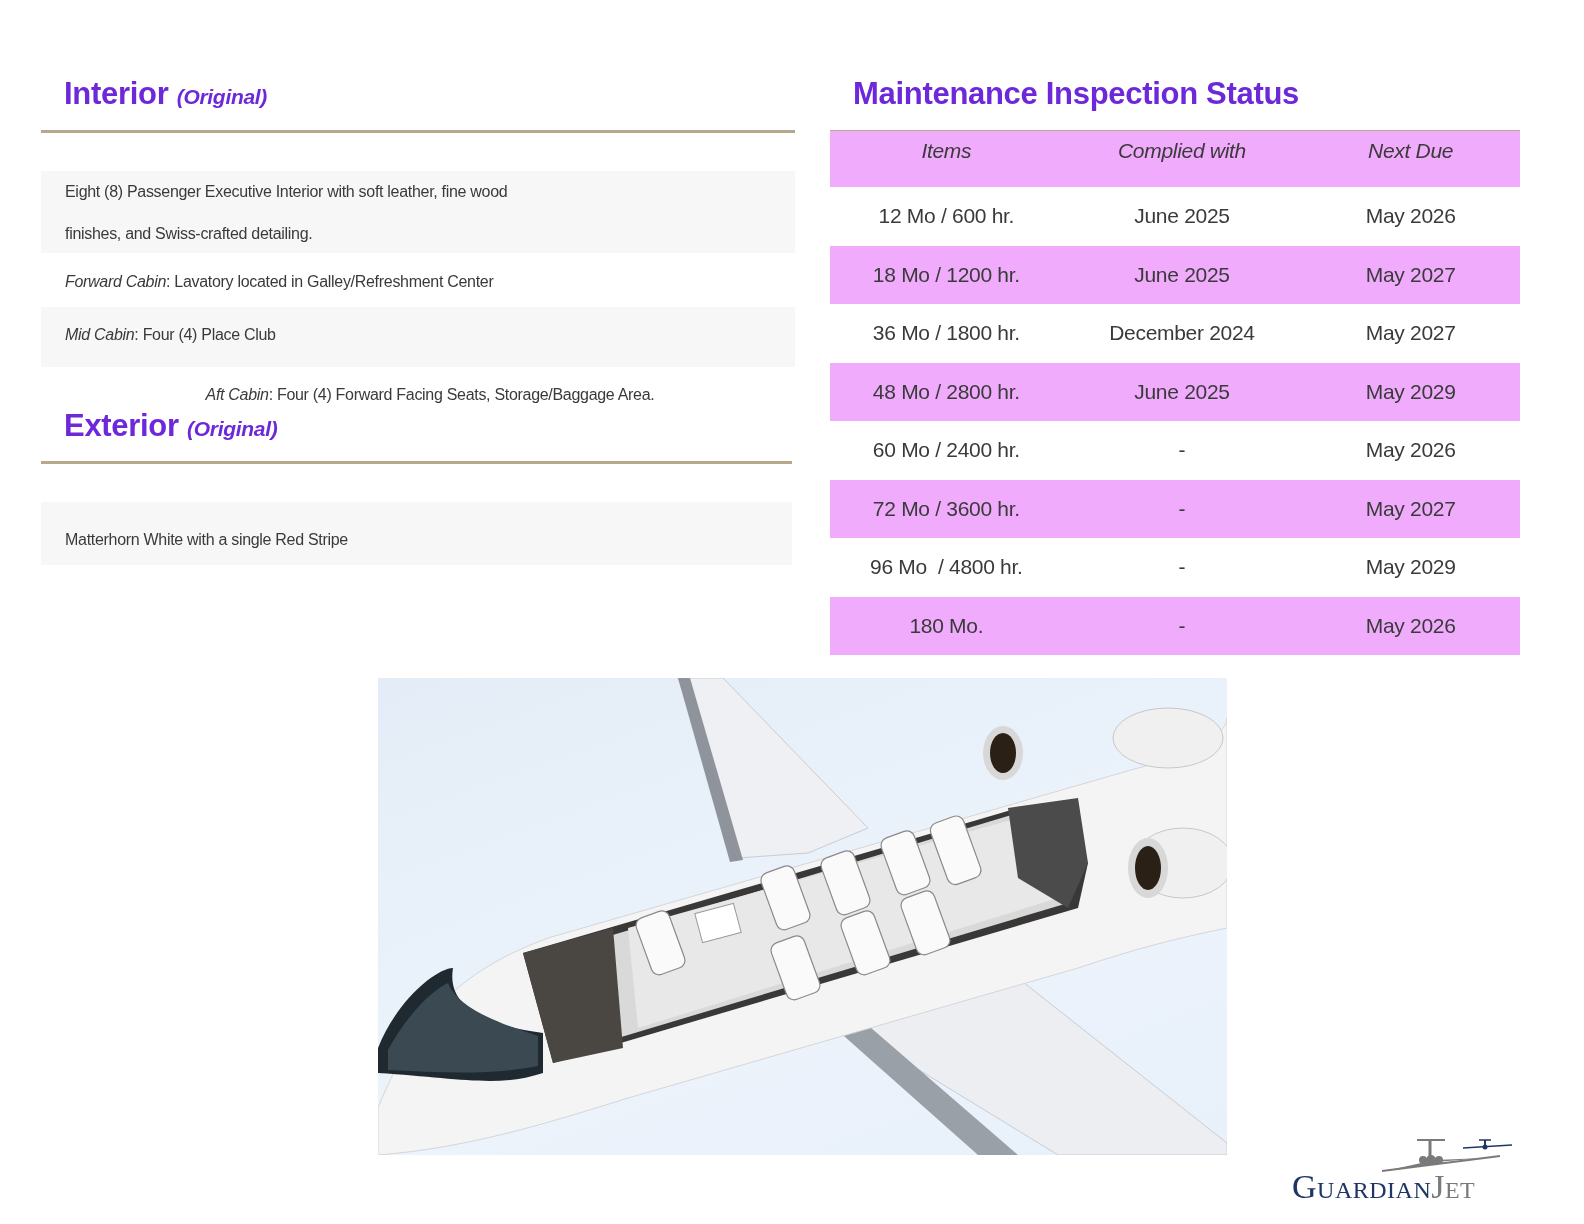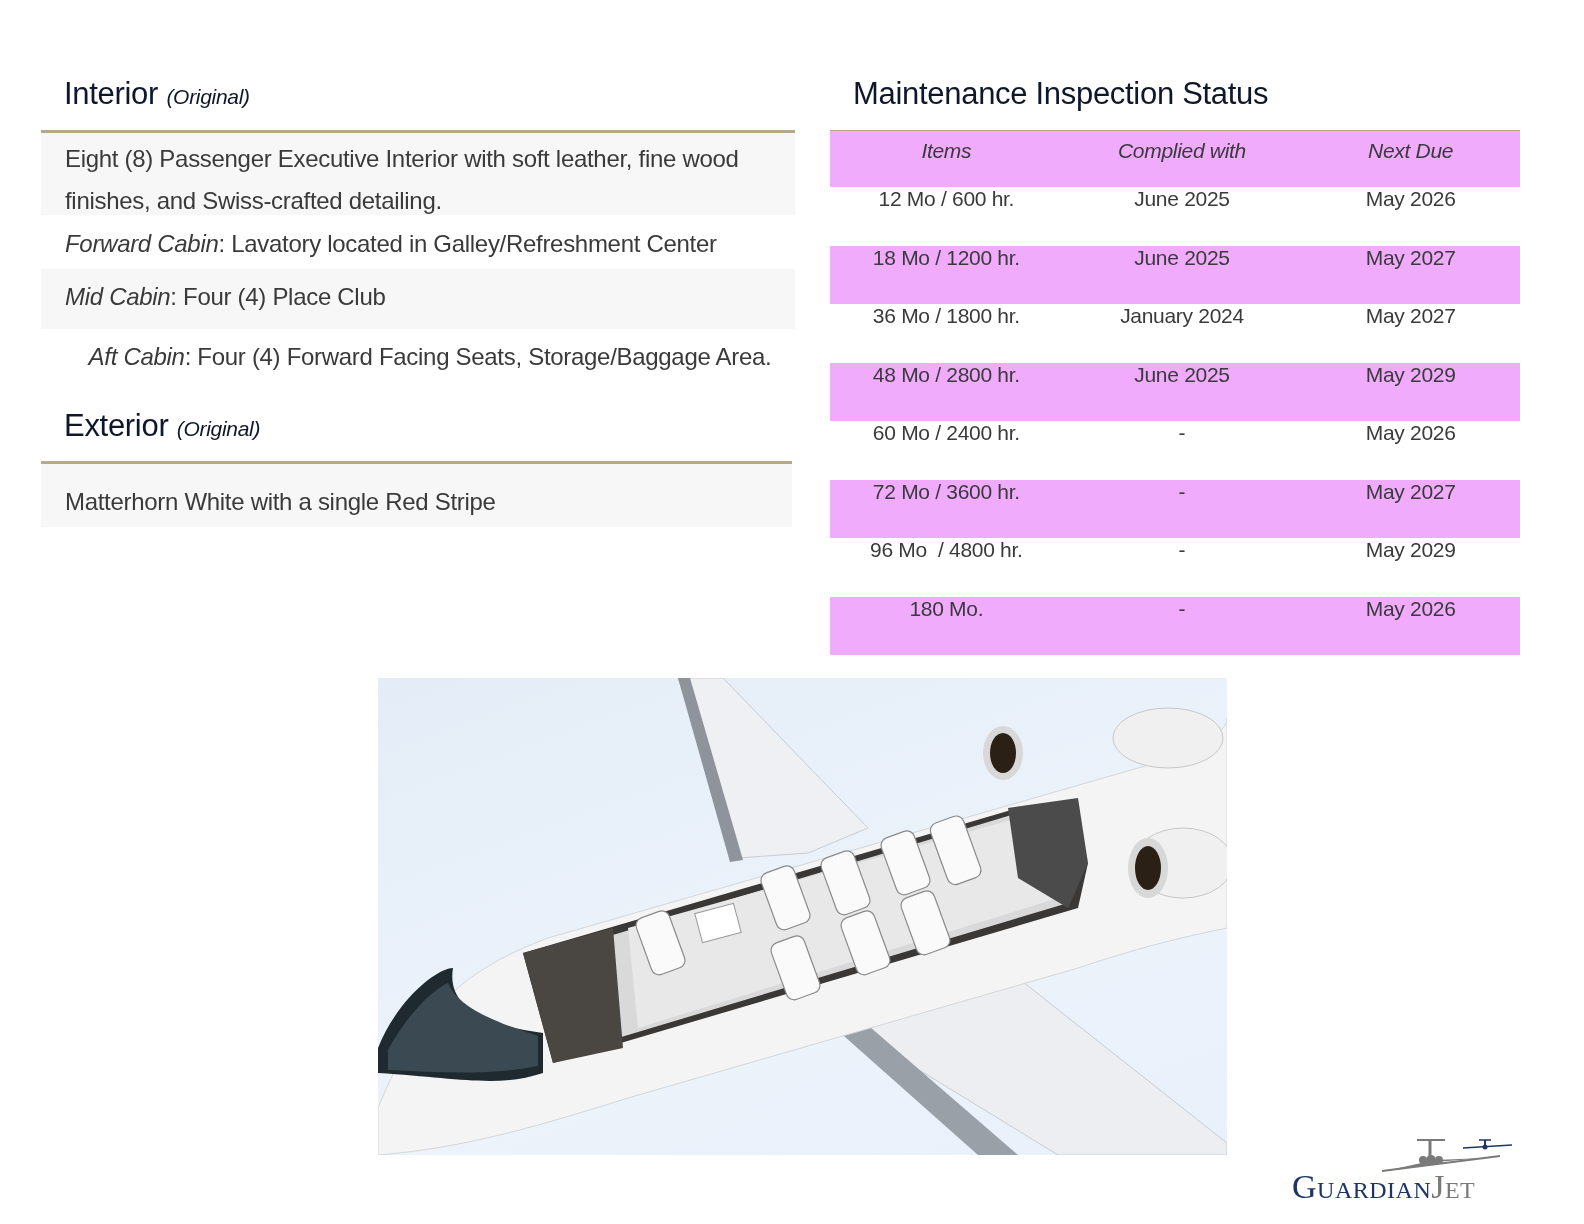--- a/index.html
+++ b/index.html
@@ -1,31 +1,31 @@
 <!DOCTYPE html>
 <html><head>
 <meta charset="utf-8">
 <style>
   html, body { margin: 0; padding: 0; background: #ffffff; }
   body { width: 1584px; height: 1224px; position: relative; overflow: hidden;
          font-family: "Liberation Sans", "DejaVu Sans", sans-serif; color: #333333; }
 
-  .section-title { position: absolute; font-size: 31px; font-weight: 400; color: #0f172a;
+  .section-title { position: absolute; font-size: 31px; font-weight: 700; color: #6d28d9;
                    letter-spacing: -0.3px; white-space: nowrap; }
   .section-title .sub { font-size: 21px; font-style: italic; letter-spacing: -0.3px; }
   .rule { position: absolute; height: 3px; background: #b8a88a; }
 
-  .row { position: absolute; font-size: 24px; color: #3a3a3a; letter-spacing: -0.3px;
-         box-sizing: border-box; padding-left: 24px; }
+  .row { position: absolute; font-size: 16px; color: #3a3a3a; letter-spacing: -0.3px;
+         box-sizing: border-box; padding-left: 24px; margin-top: 38px; }
   .row.shade { background: #f7f7f7; }
   .row .em { font-style: italic; }
 
   
   .tbl { position: absolute; left: 835px; top: 131px; width: 694px; }
-  .tbl .tr { display: flex; height: 58.5px; align-items: flex-start; }
+  .tbl .tr { display: flex; height: 58.5px; align-items: center; }
   .tbl .tr.shade { background: #f0abfc; }
   .tbl .td { font-size: 21px; color: #3a3a3a; text-align: center; letter-spacing: -0.3px; white-space: pre; }
   .tbl .c1 { width: 234px; }
   .tbl .c2 { width: 240px; }
   .tbl .c3 { width: 220px; }
   .tbl .th { font-style: italic; }
 
   
   .photo { position: absolute; left: 378px; top: 678px; width: 849px; height: 477px;
            background: linear-gradient(160deg, #e4edf7 0%, #ecf3fb 60%, #e8f0fa 100%); overflow: hidden; }
@@ -87,21 +87,21 @@
     <div class="td c2">June 2025</div>
     <div class="td c3">May 2026</div>
   </div>
   <div class="tr shade">
     <div class="td c1">18 Mo / 1200 hr.</div>
     <div class="td c2">June 2025</div>
     <div class="td c3">May 2027</div>
   </div>
   <div class="tr">
     <div class="td c1">36 Mo / 1800 hr.</div>
-    <div class="td c2">January 2024</div>
+    <div class="td c2">December 2024</div>
     <div class="td c3">May 2027</div>
   </div>
   <div class="tr shade">
     <div class="td c1">48 Mo / 2800 hr.</div>
     <div class="td c2">June 2025</div>
     <div class="td c3">May 2029</div>
   </div>
   <div class="tr">
     <div class="td c1">60 Mo / 2400 hr.</div>
     <div class="td c2">-</div>

